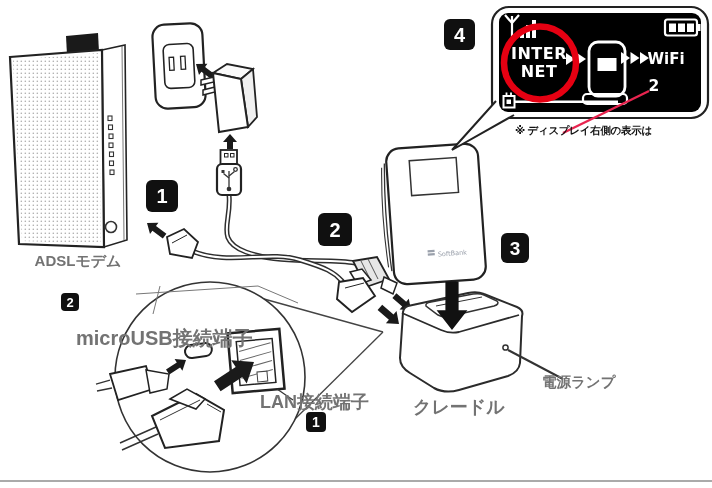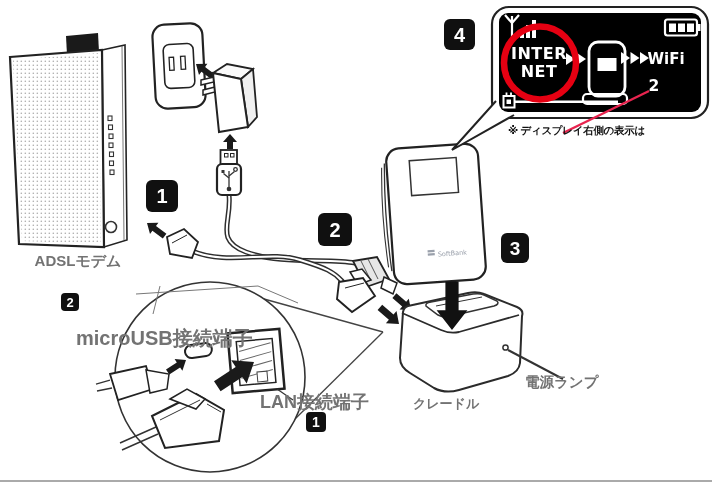--- a/index.html
+++ b/index.html
@@ -15,21 +15,21 @@
     line-height:1;
   }
   .badge.small{border-radius:4px;}
   .jp-label{
     position:absolute;color:#737373;font-weight:bold;white-space:nowrap;
   }
   .note{
     position:absolute;left:508px;top:124px;color:#111;font-size:10.5px;
     line-height:13px;letter-spacing:-0.3px;white-space:nowrap;font-weight:bold;
   }
-  .note div{white-space:nowrap;}
+  .note div{white-space:nowrap;margin-left:7px;}
 </style>
 </head>
 <body>
 
 <div class="stage">
 
 <svg width="712" height="488" viewBox="0 0 712 488">
   <defs>
     <pattern id="dotpat" width="4" height="4" patternUnits="userSpaceOnUse">
       <circle cx="1.3" cy="1.3" r="0.8" fill="#a8a8a8"></circle>
@@ -230,20 +230,20 @@
 <div class="badge" style="left:318px;top:213px;width:34px;height:33px;font-size:20px;">2</div>
 <div class="badge" style="left:501px;top:233px;width:28px;height:30px;font-size:19px;">3</div>
 <div class="badge" style="left:444px;top:19px;width:31px;height:31px;font-size:20px;">4</div>
 
 <div class="badge small" style="left:61px;top:293px;width:18px;height:18px;font-size:13px;">2</div>
 <div class="jp-label" style="left:76px;top:325px;font-size:20px;">microUSB接続端子</div>
 
 <div class="jp-label" style="left:260px;top:390px;font-size:18px;">LAN接続端子</div>
 <div class="badge small" style="left:306px;top:412px;width:20px;height:20px;font-size:14px;">1</div>
 
-<div class="jp-label" style="left:413px;top:395px;font-size:13px;">クレードル</div>
-<div class="jp-label" style="left:525px;top:373px;font-size:14.5px;">電源ランプ</div>
+<div class="jp-label" style="left:413px;top:395px;font-size:18px;">クレードル</div>
+<div class="jp-label" style="left:542px;top:373px;font-size:14.5px;">電源ランプ</div>
 
 <div class="note">
   <div>※ ディスプレイ右側の表示は</div>
 </div>
 
 </div>
 
 </body></html>

